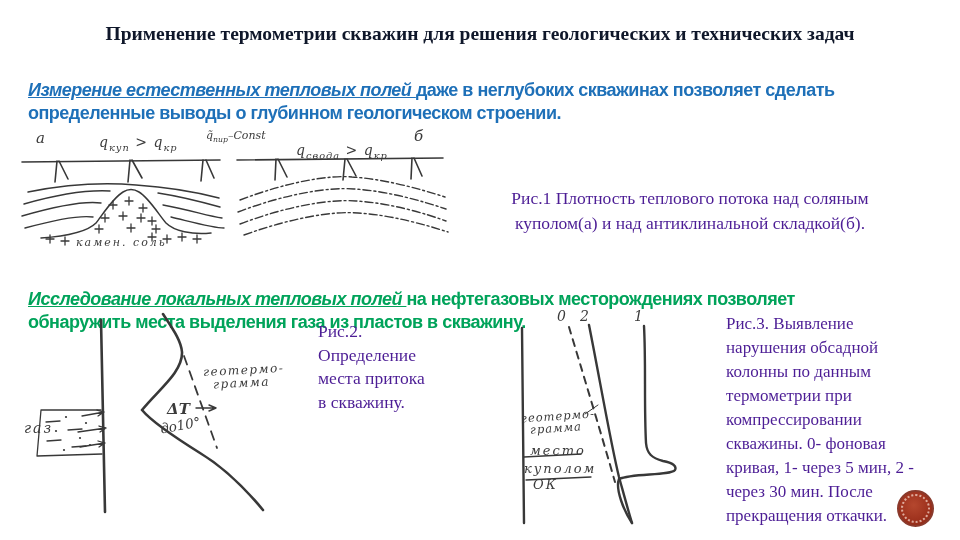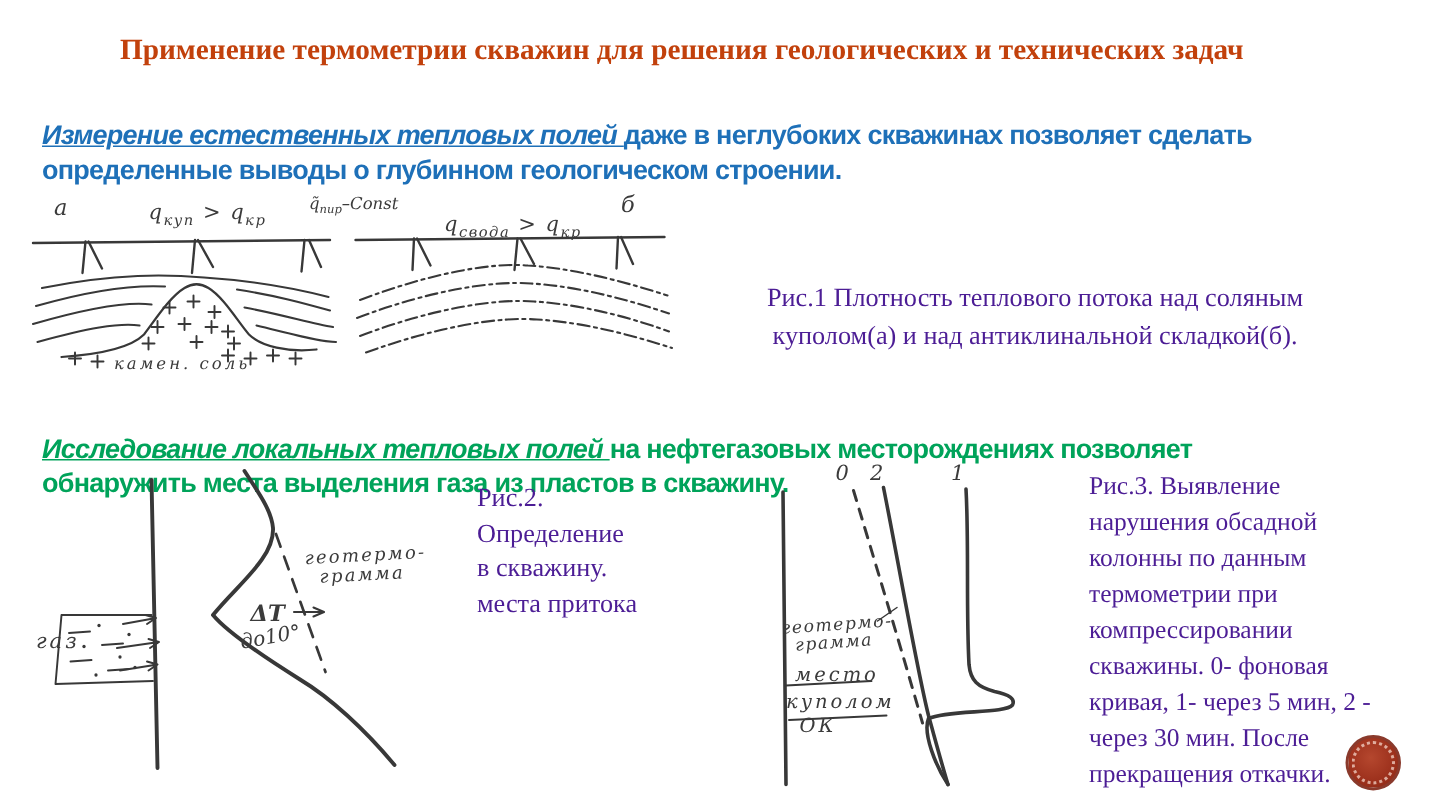--- a/index.html
+++ b/index.html
@@ -1,22 +1,22 @@
 <!DOCTYPE html>
 <html><head>
 <meta charset="utf-8">
 <style>
   * { margin:0; padding:0; box-sizing:border-box; }
   html,body { width:960px; height:540px; overflow:hidden; background:#fff; }
   .slide { position:relative; width:960px; height:540px; background:#ffffff;
            font-family:"Liberation Sans", sans-serif; }
 
-  .title { position:absolute; top:20px; left:80px; width:800px; 
+  .title { position:absolute; top:20px; left:80px; width:800px; text-align:center;
            font-family:"Liberation Serif","DejaVu Serif",serif; font-weight:bold;
-           font-size:19.5px; line-height:27px; color:#c2410c; }
+           font-size:19.5px; line-height:27px; color:#0f172a; }
 
   .para { position:absolute; font-family:Liberation Sans, sans-serif;
           font-weight:bold; letter-spacing:-0.5px; font-size:18px; line-height:23px; }
   .para .lead { font-style:italic; text-decoration:underline; }
   .para1 { left:28px; top:79px; width:872px; color:#1e70b8; }
   .para2 { left:28px; top:266px; width:818px; color:#00a35a;margin-top:22px; }
 
   .caption { font-family:"Liberation Serif","DejaVu Serif",serif; color:#4c1d95; }
   .cap1 { position:absolute; left:488px; top:186px; width:404px; text-align:center;
           font-size:17.5px; line-height:25px; }
@@ -103,22 +103,22 @@
 
   <div class="hw" style="left:24px;top:420px;font-size:14px;letter-spacing:2px">газ</div>
   <div class="hw" style="left:203px;top:363px;font-size:12px;letter-spacing:1.5px;transform:rotate(-3deg)">геотермо-</div>
   <div class="hw" style="left:213px;top:376px;font-size:12px;letter-spacing:1.5px;transform:rotate(-3deg)">грамма</div>
   <div class="hw" style="left:167px;top:400px;font-size:15px;font-weight:bold">ΔT</div>
   <div class="hw" style="left:160px;top:417px;font-size:13.5px;transform:rotate(-10deg)">до10°</div>
 
   <div class="caption cap2">
     <div>Рис.2.</div>
     <div>Определение</div>
+    <div>места притока</div>
     <div>в скважину.</div>
-    <div>места притока</div>
   </div>
 
   <svg class="sketch fig3" width="185" height="230" viewBox="0 0 185 230" fill="none" stroke="#383838" stroke-linecap="round">
     <path d="M17,23 L19,218" stroke-width="2.4"></path>
     <path d="M64,22 C76,62 96,128 110,177" stroke-width="2" stroke-dasharray="7 6"></path>
     <path d="M84,20 C94,70 106,140 114,172 C119,190 123,205 127,218" stroke-width="2.4"></path>
     <path d="M139,21 C141,58 139,100 141,138 C142,149 147,153 158,156 C168,158 172,161 170,165 C165,171 128,168 114,174 C110,184 119,206 127,218" stroke-width="2.4"></path>
     <path d="M19,152 L76,149 M21,175 L86,172" stroke-width="1.3"></path>
     <path d="M80,109 L93,100" stroke-width="1"></path>
   </svg>

